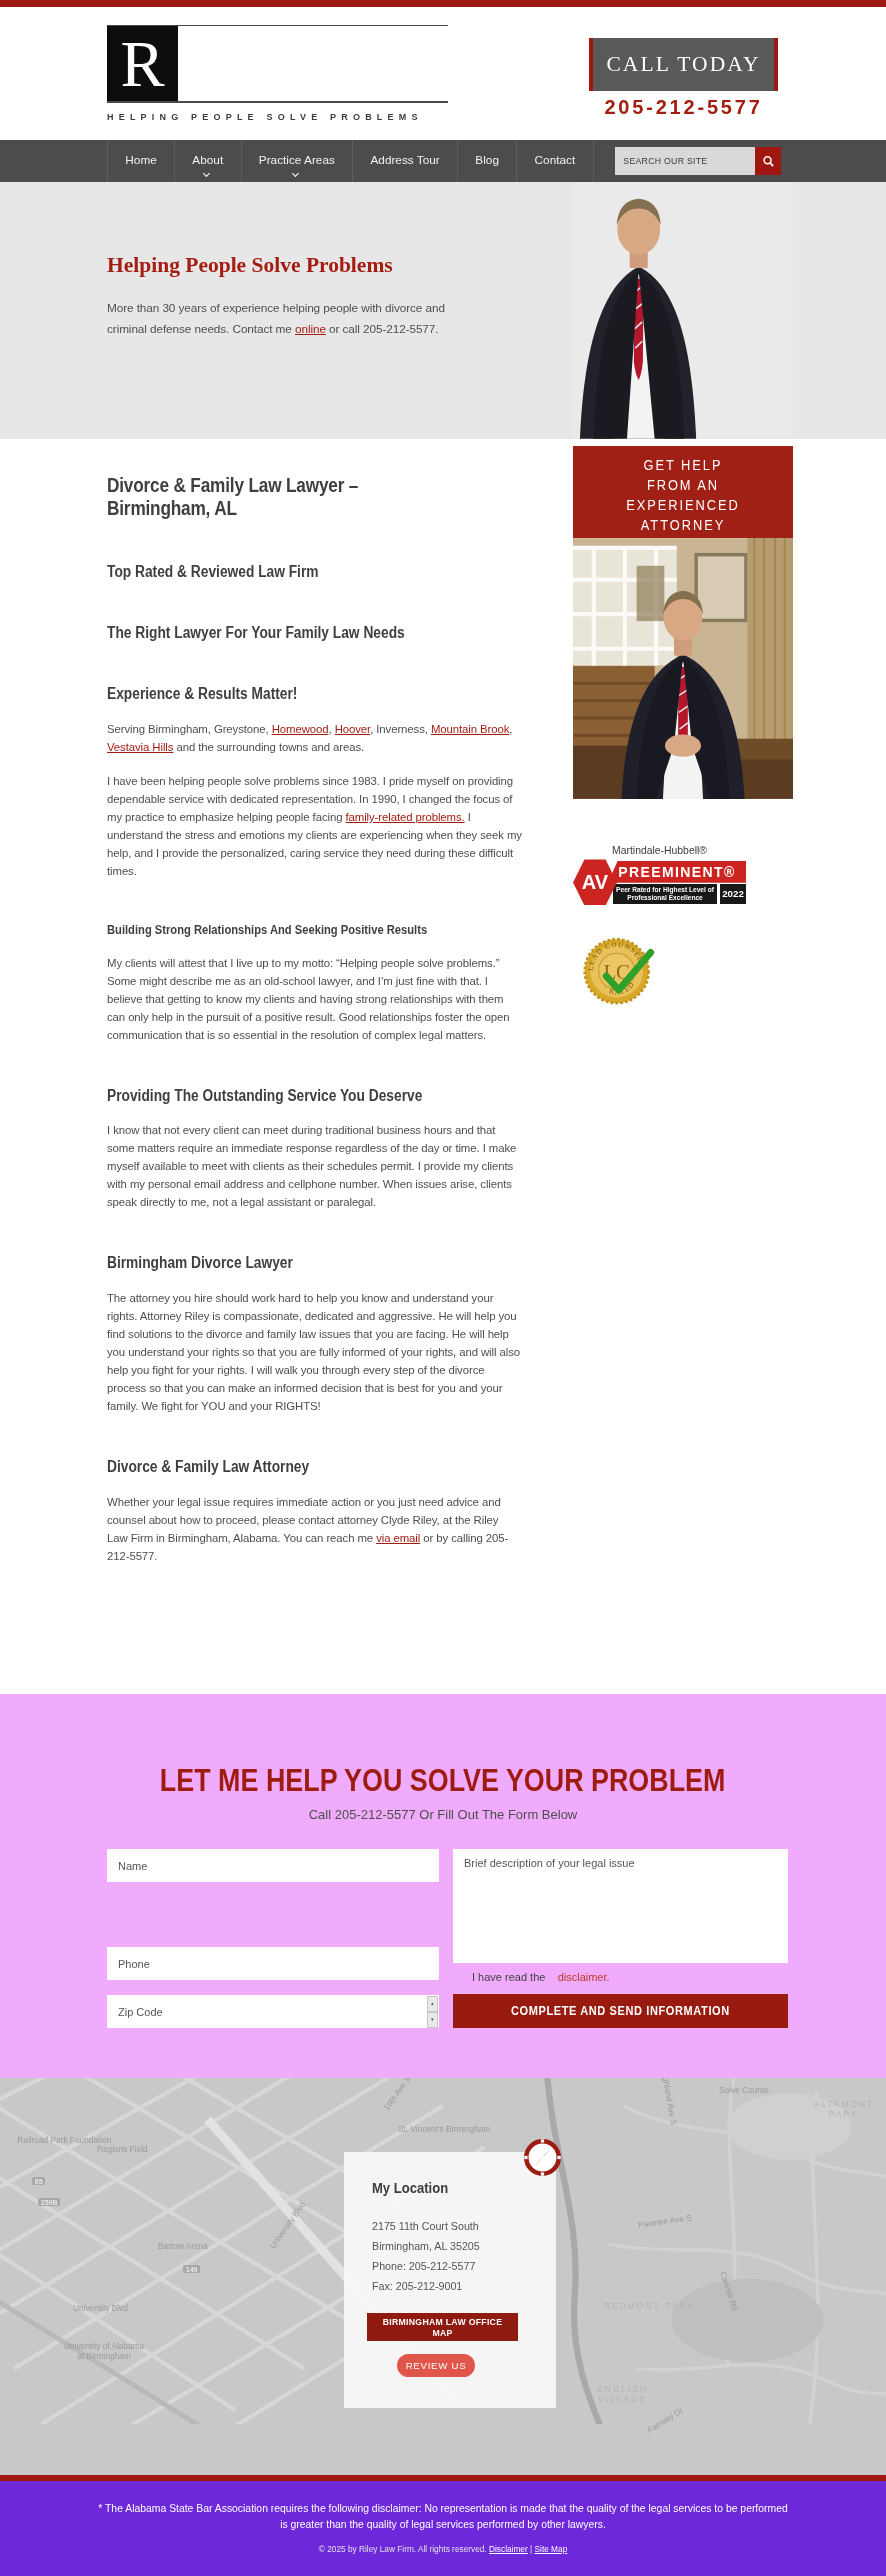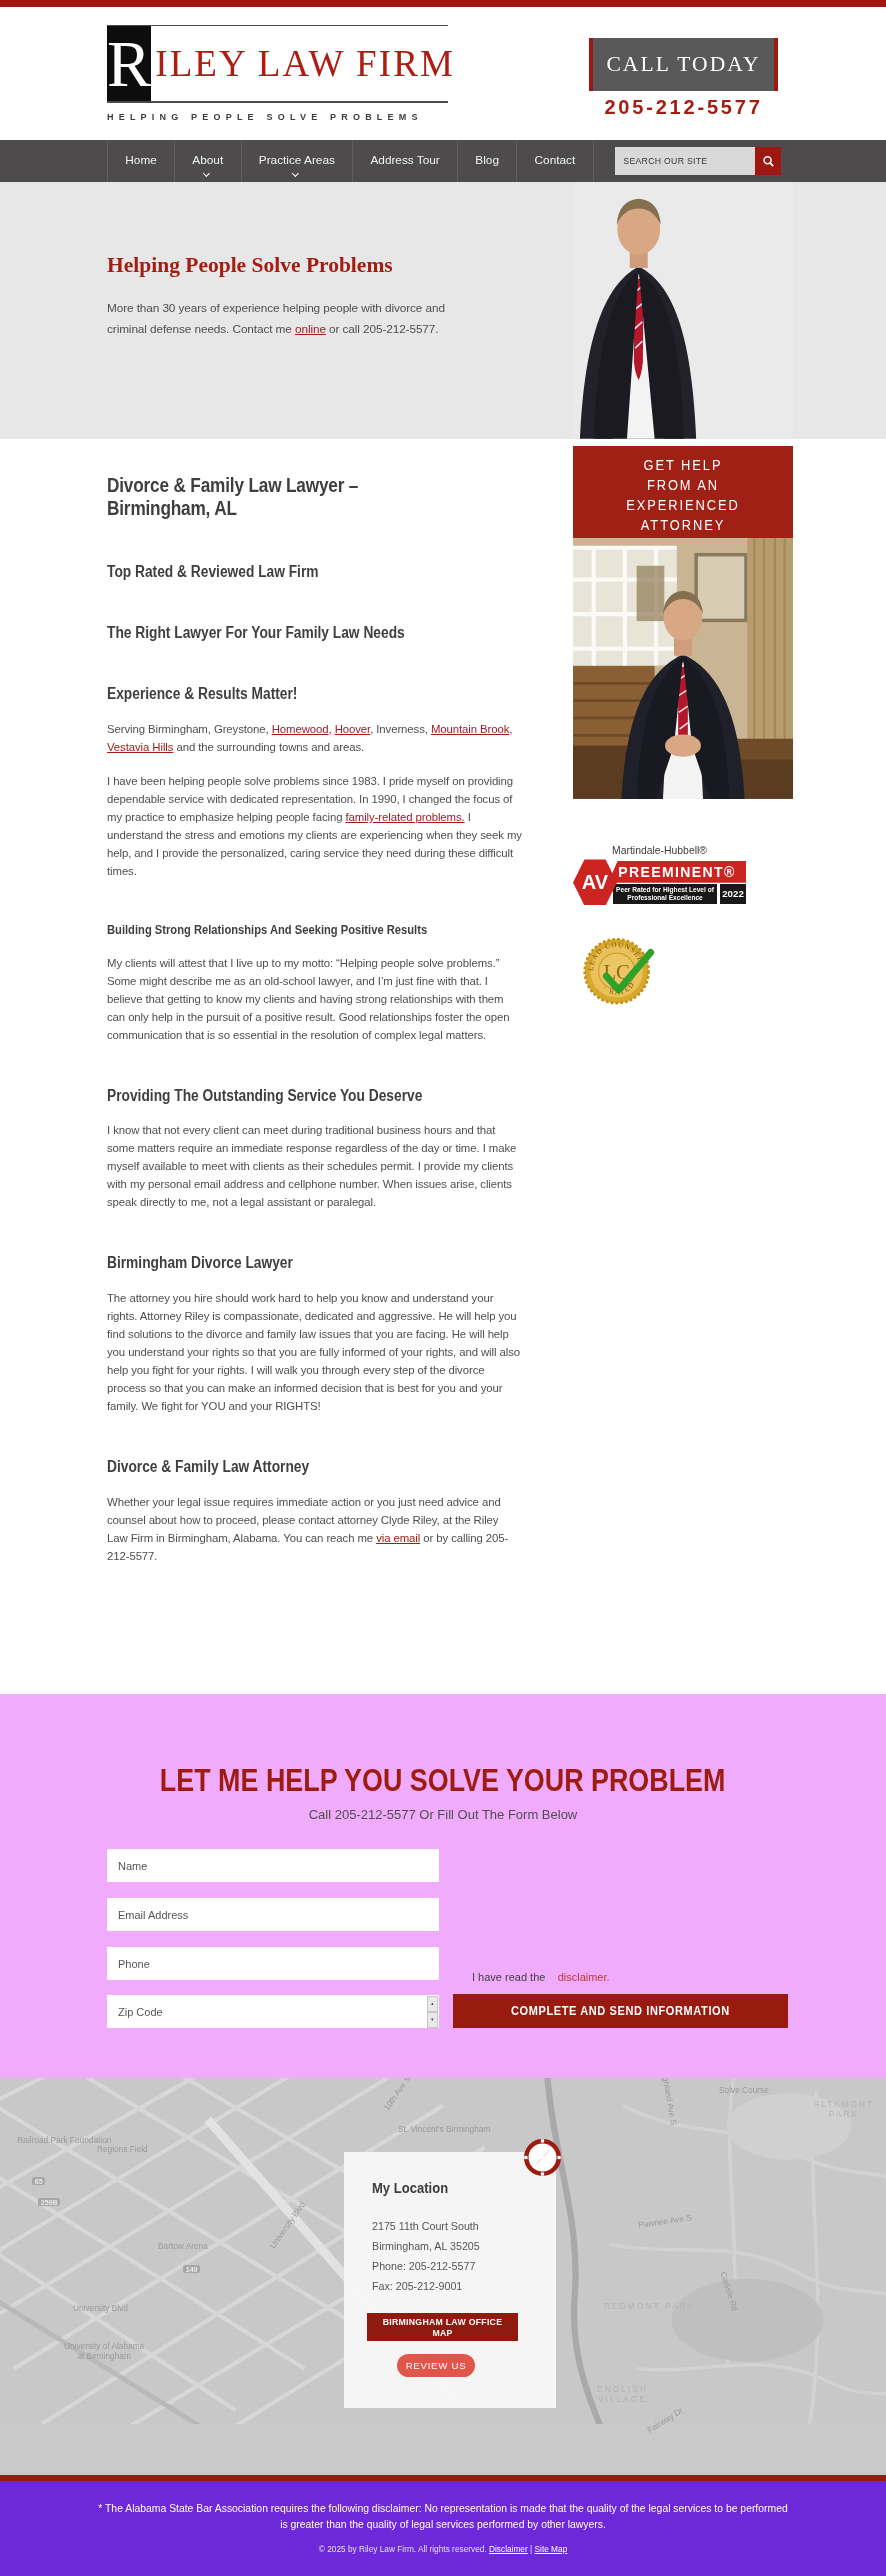--- a/index.html
+++ b/index.html
@@ -150,21 +150,20 @@
 
 <div class="page">
 
   <div class="topbar"></div>
 
   <div class="header">
     <div class="logo">
       <div class="logo-rule"></div>
       <div class="logo-row">
         <div class="logo-rbox">R</div>
-        <div class="logo-name">ILEY LAW FIRM</div>
       </div>
       <div class="logo-rule"></div>
       <div class="logo-tagline">HELPING PEOPLE SOLVE PROBLEMS</div>
     </div>
     <div class="call-btn">CALL TODAY</div>
     <div class="header-phone">205-212-5577</div>
   </div>
 
   <div class="nav">
     <div class="nav-item"><span>Home</span></div>
@@ -291,29 +290,29 @@
           <path d="M48 62 L66 82 L112 28" fill="none" stroke="#2fa12b" stroke-width="10" stroke-linecap="round" stroke-linejoin="round"></path>
         </svg>
       </div>
     </div>
   </div>
 
   <div class="form-sec">
     <div class="form-head"><span>LET ME HELP YOU SOLVE YOUR PROBLEM</span></div>
     <div class="form-sub">Call 205-212-5577 Or Fill Out The Form Below</div>
     <input class="f-input" style="top: 155px;" type="text" placeholder="Name">
-    <input class="f-input" style="top: 204px;" type="text" placeholder="Email Address">
     <input class="f-input" style="top: 253px;" type="text" placeholder="Phone">
     <div class="zip-wrap">
       <input class="f-input" style="top: 0px; left: 0px;" type="text" placeholder="Zip Code">
       <div class="stepper">
         <div>▲</div>
         <div>▼</div>
       </div>
     </div>
+    <textarea class="f-area" placeholder="Brief description of your legal issue" style=""></textarea>
     <div class="disc-row"><span>I have read the </span>&nbsp;&nbsp;&nbsp;<span class="redlink" style="text-decoration:none;color:#c0392b;">disclaimer.</span></div>
     <button class="submit-btn"><span>COMPLETE AND SEND INFORMATION</span></button>
   </div>
 
   <div class="map-sec">
     <svg class="map-bg" width="886" height="346" viewBox="0 0 1280 500">
       <rect width="1280" height="500" fill="#c8c8c8"></rect>
       <g stroke="#d7d7d7" stroke-width="6" fill="none">
         <path d="M-40 180 L420 -80"></path>
           <path d="M-20 260 L480 -40"></path>

